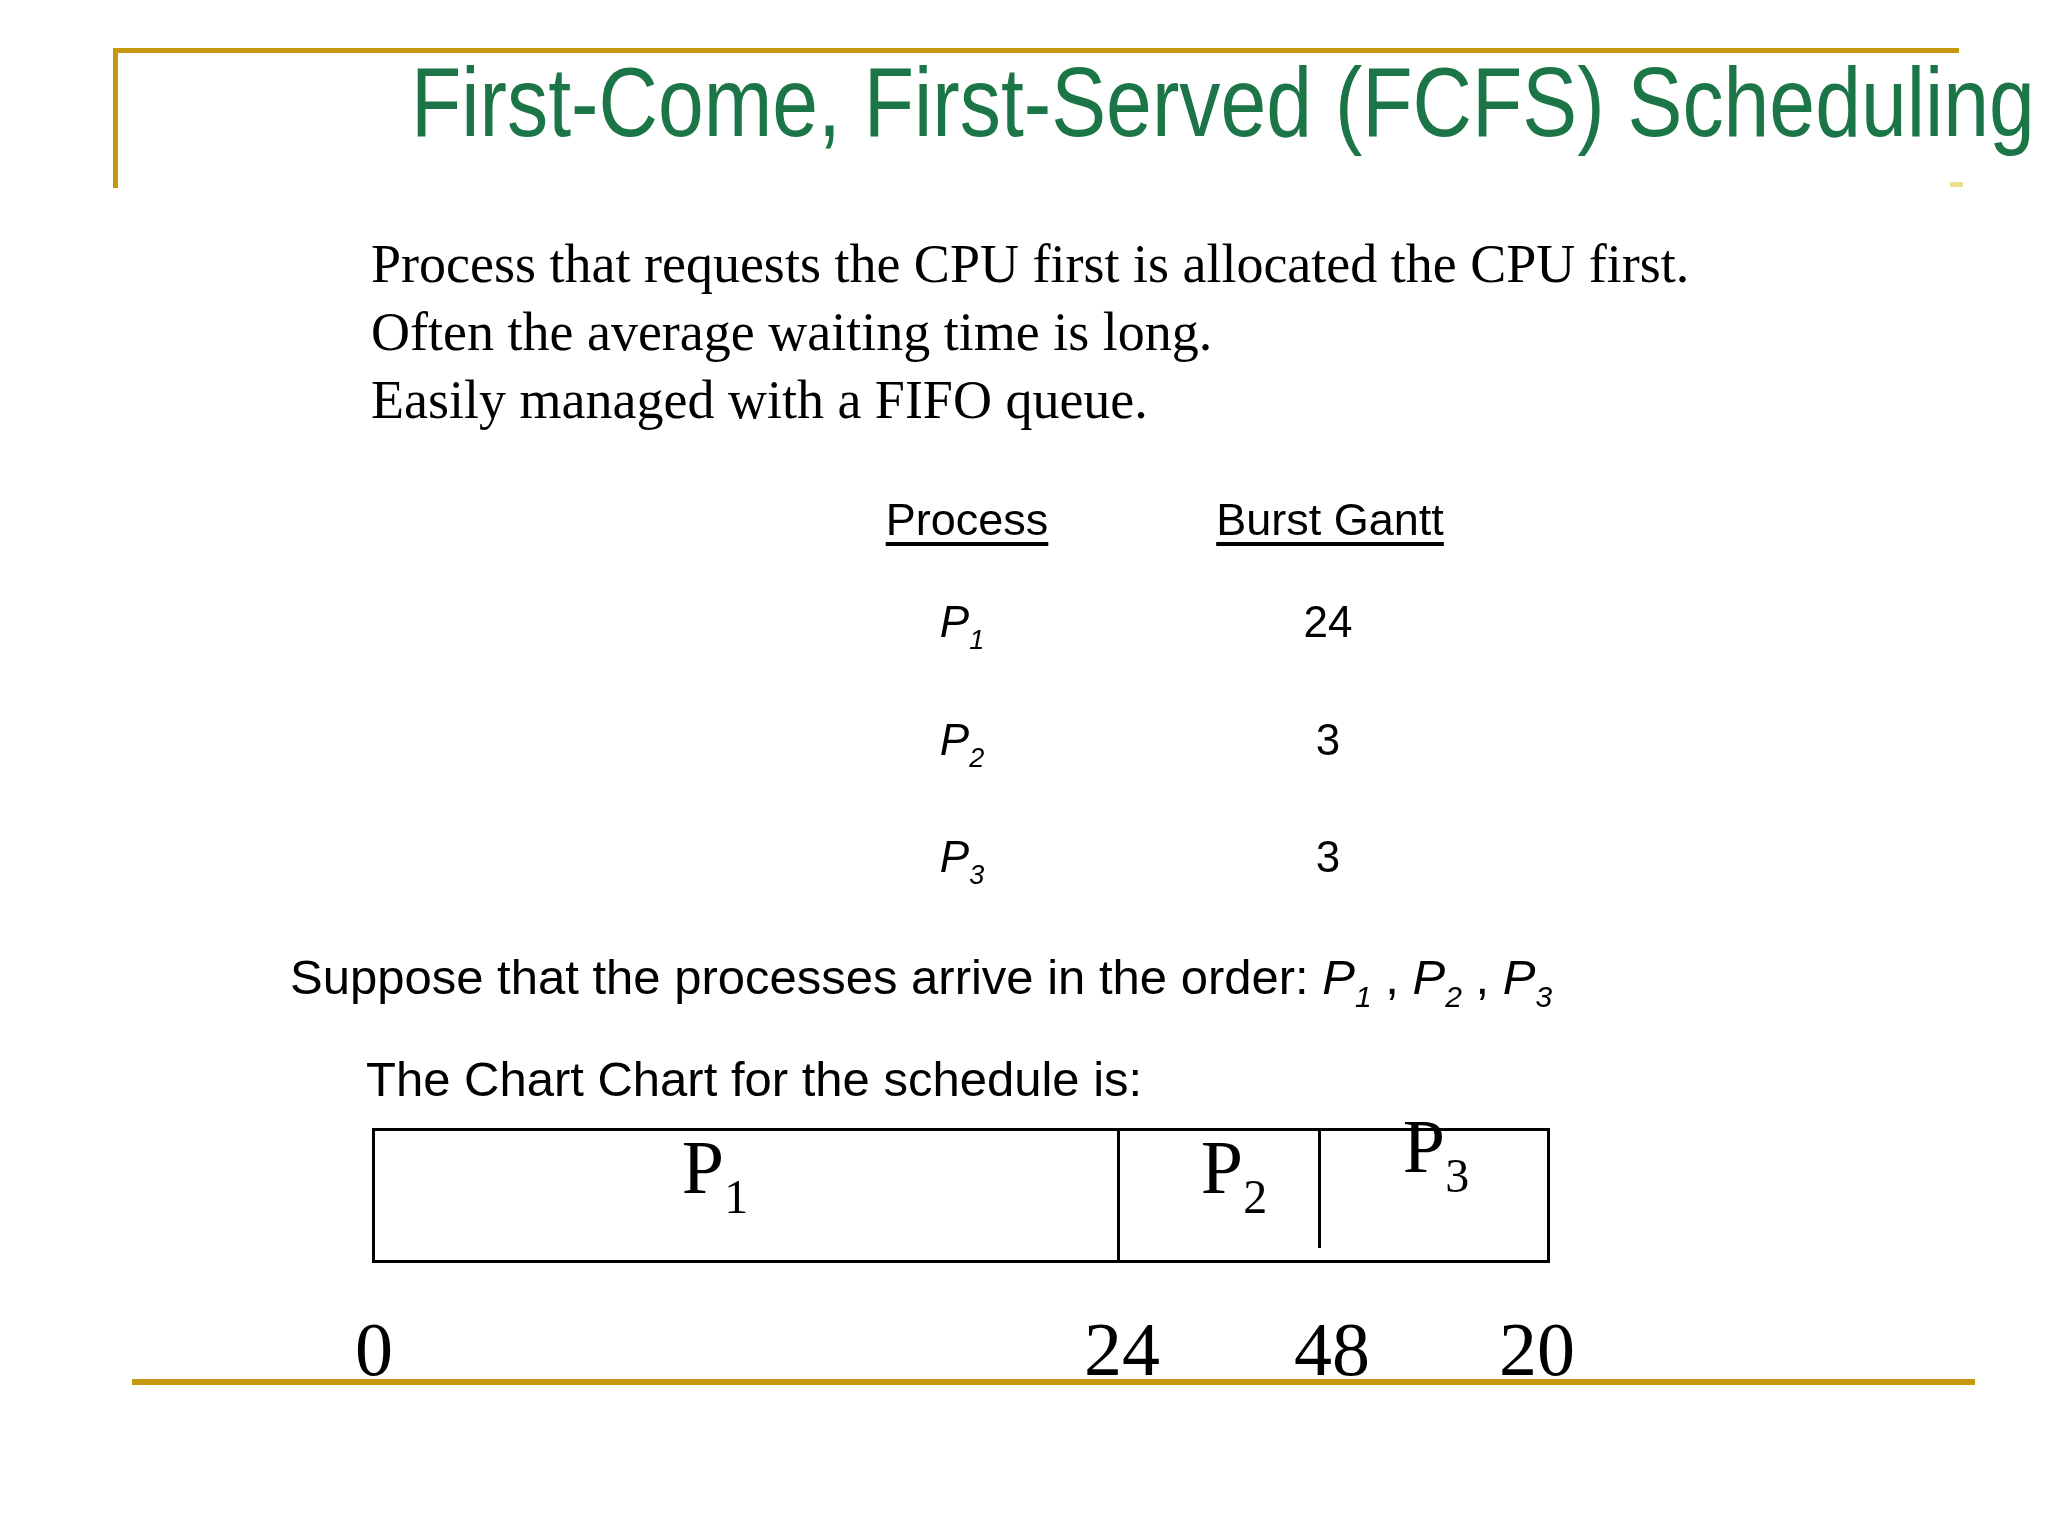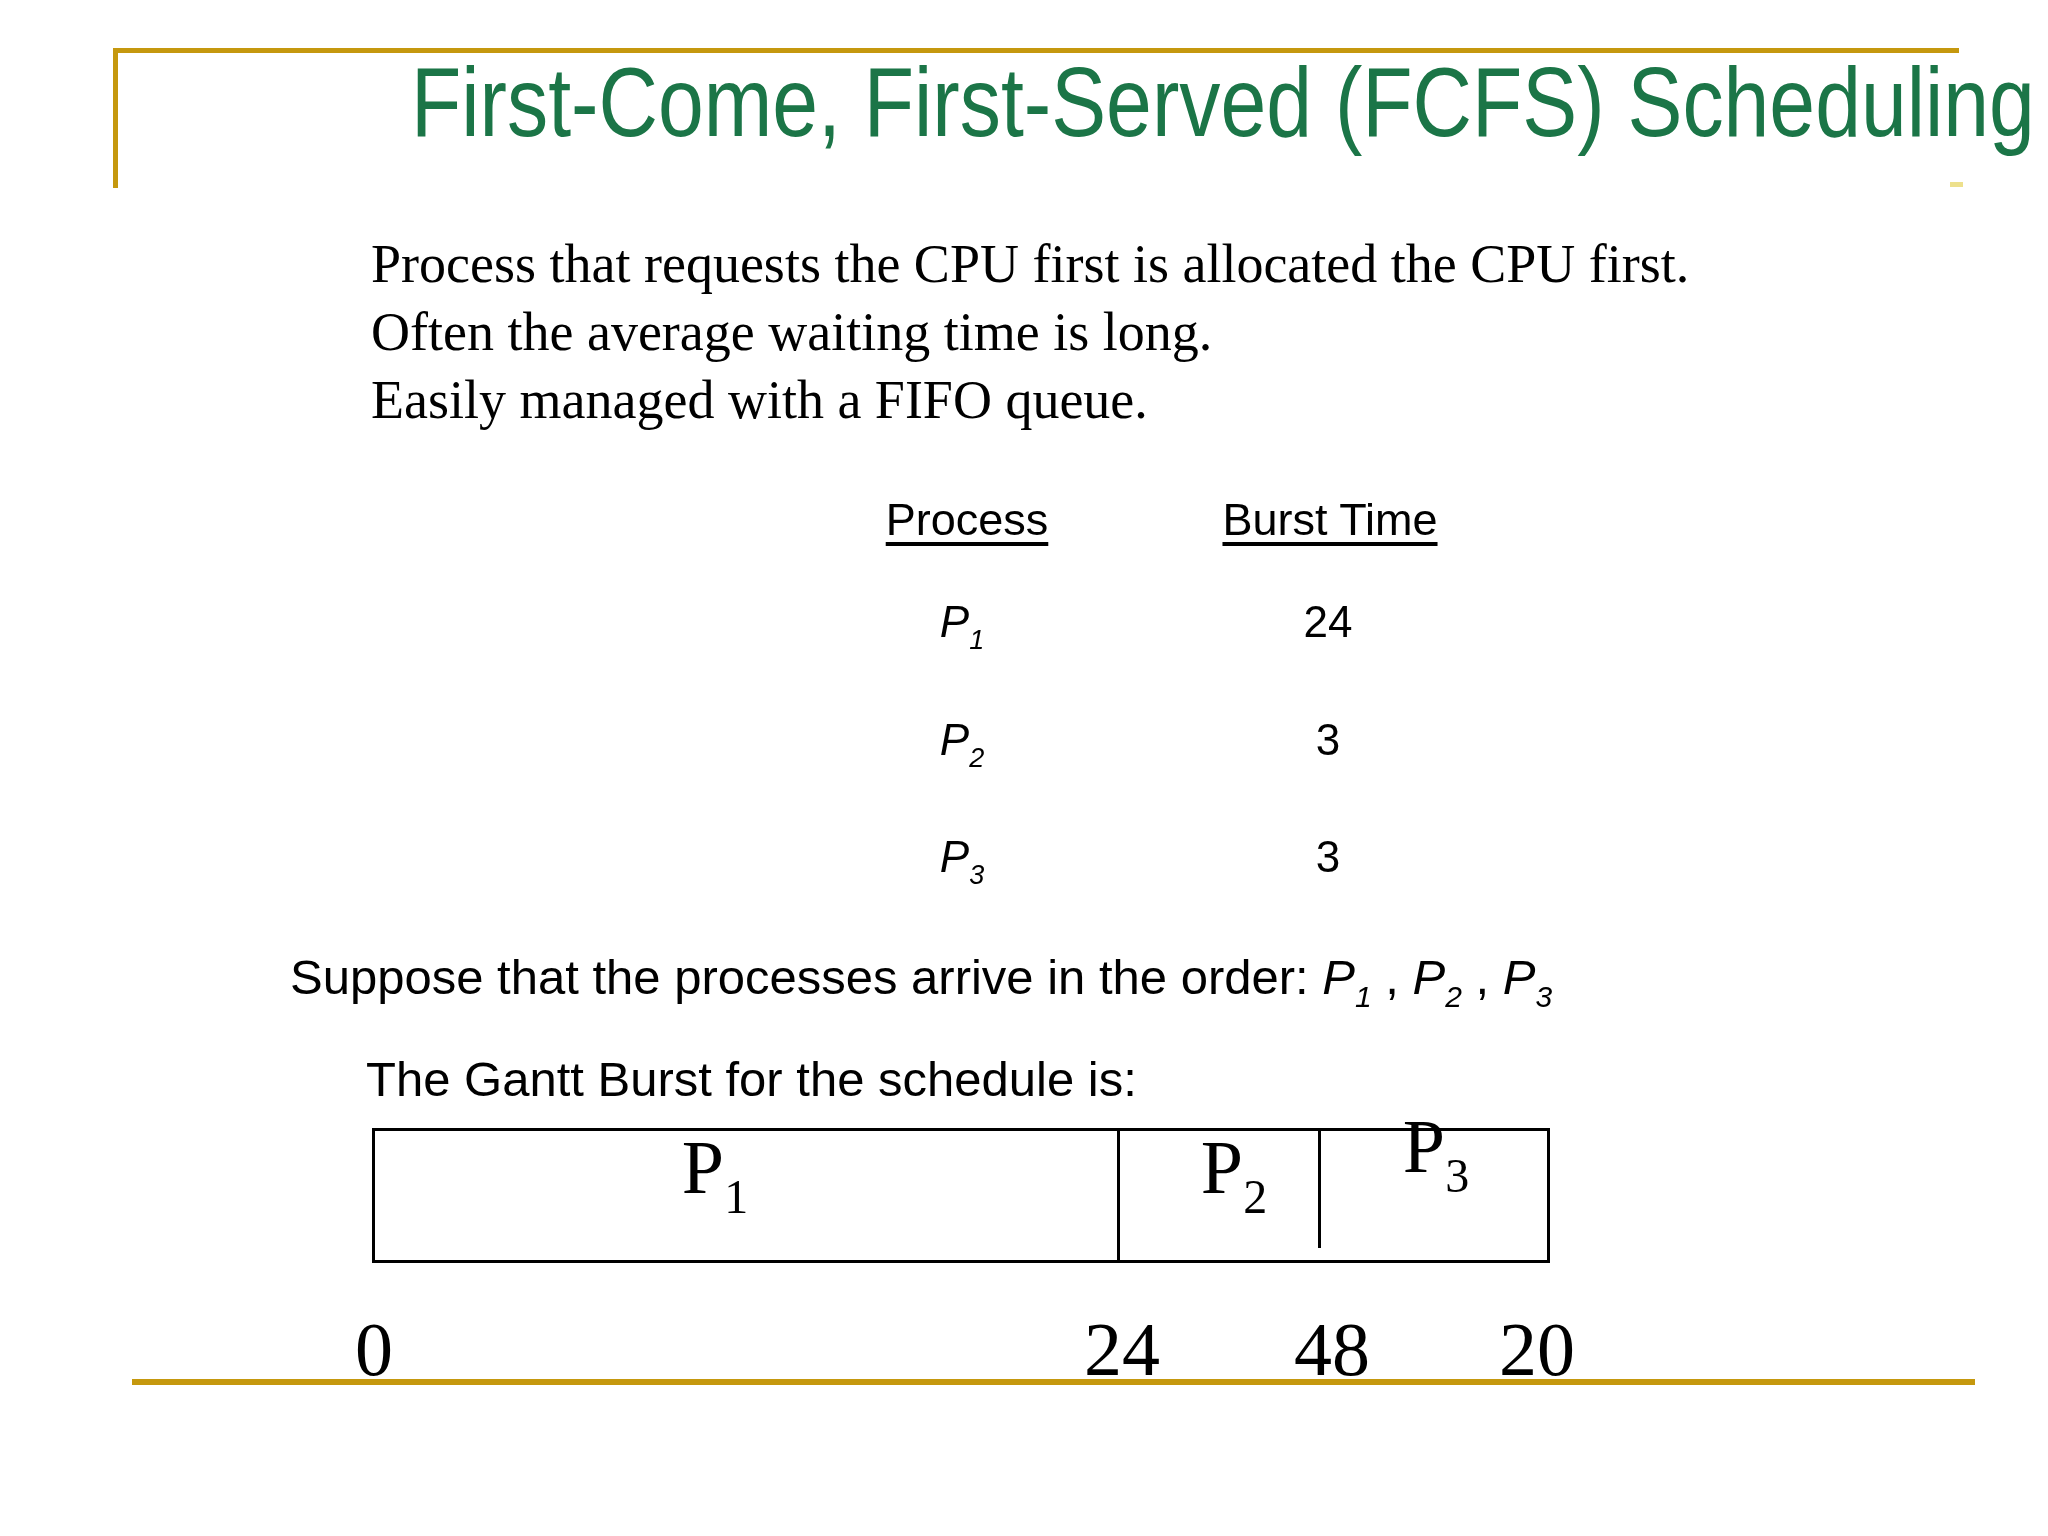--- a/index.html
+++ b/index.html
@@ -126,34 +126,34 @@
 
   <h1 class="title">First-Come, First-Served (FCFS) Scheduling</h1>
 
   <div class="bullets">
     <div>Process that requests the CPU first is allocated the CPU first.</div>
     <div>Often the average waiting time is long.</div>
     <div>Easily managed with a FIFO queue.</div>
   </div>
 
   <div class="th th-process">Process</div>
-  <div class="th th-burst">Burst Time</div>
+  <div class="th th-burst">Burst Gantt</div>
 
   <div class="cell cell-p row-y0"><span>P</span><span class="sub">1</span></div>
   <div class="cell cell-b row-y0">24</div>
 
   <div class="cell cell-p row-y1"><span>P</span><span class="sub">2</span></div>
   <div class="cell cell-b row-y1">3</div>
 
   <div class="cell cell-p row-y2"><span>P</span><span class="sub">3</span></div>
   <div class="cell cell-b row-y2">3</div>
 
   <div class="arrival"><span class="pref">Suppose that the processes arrive in the order: </span><span class="p">P</span><span class="sub">1</span><span> , </span><span class="p">P</span><span class="sub">2</span><span> , </span><span class="p">P</span><span class="sub">3</span></div>
 
-  <div class="gantt-intro">The Gantt Burst for the schedule is:</div>
+  <div class="gantt-intro">The Chart Chart for the schedule is:</div>
 
   <div class="gantt-box">
     <div class="gdiv gdiv-1"></div>
     <div class="gdiv gdiv-2"></div>
   </div>
 
   <div class="glabel gl-1"><span>P</span><span class="sub">1</span></div>
   <div class="glabel gl-2"><span>P</span><span class="sub">2</span></div>
   <div class="glabel gl-3"><span>P</span><span class="sub">3</span></div>
 

